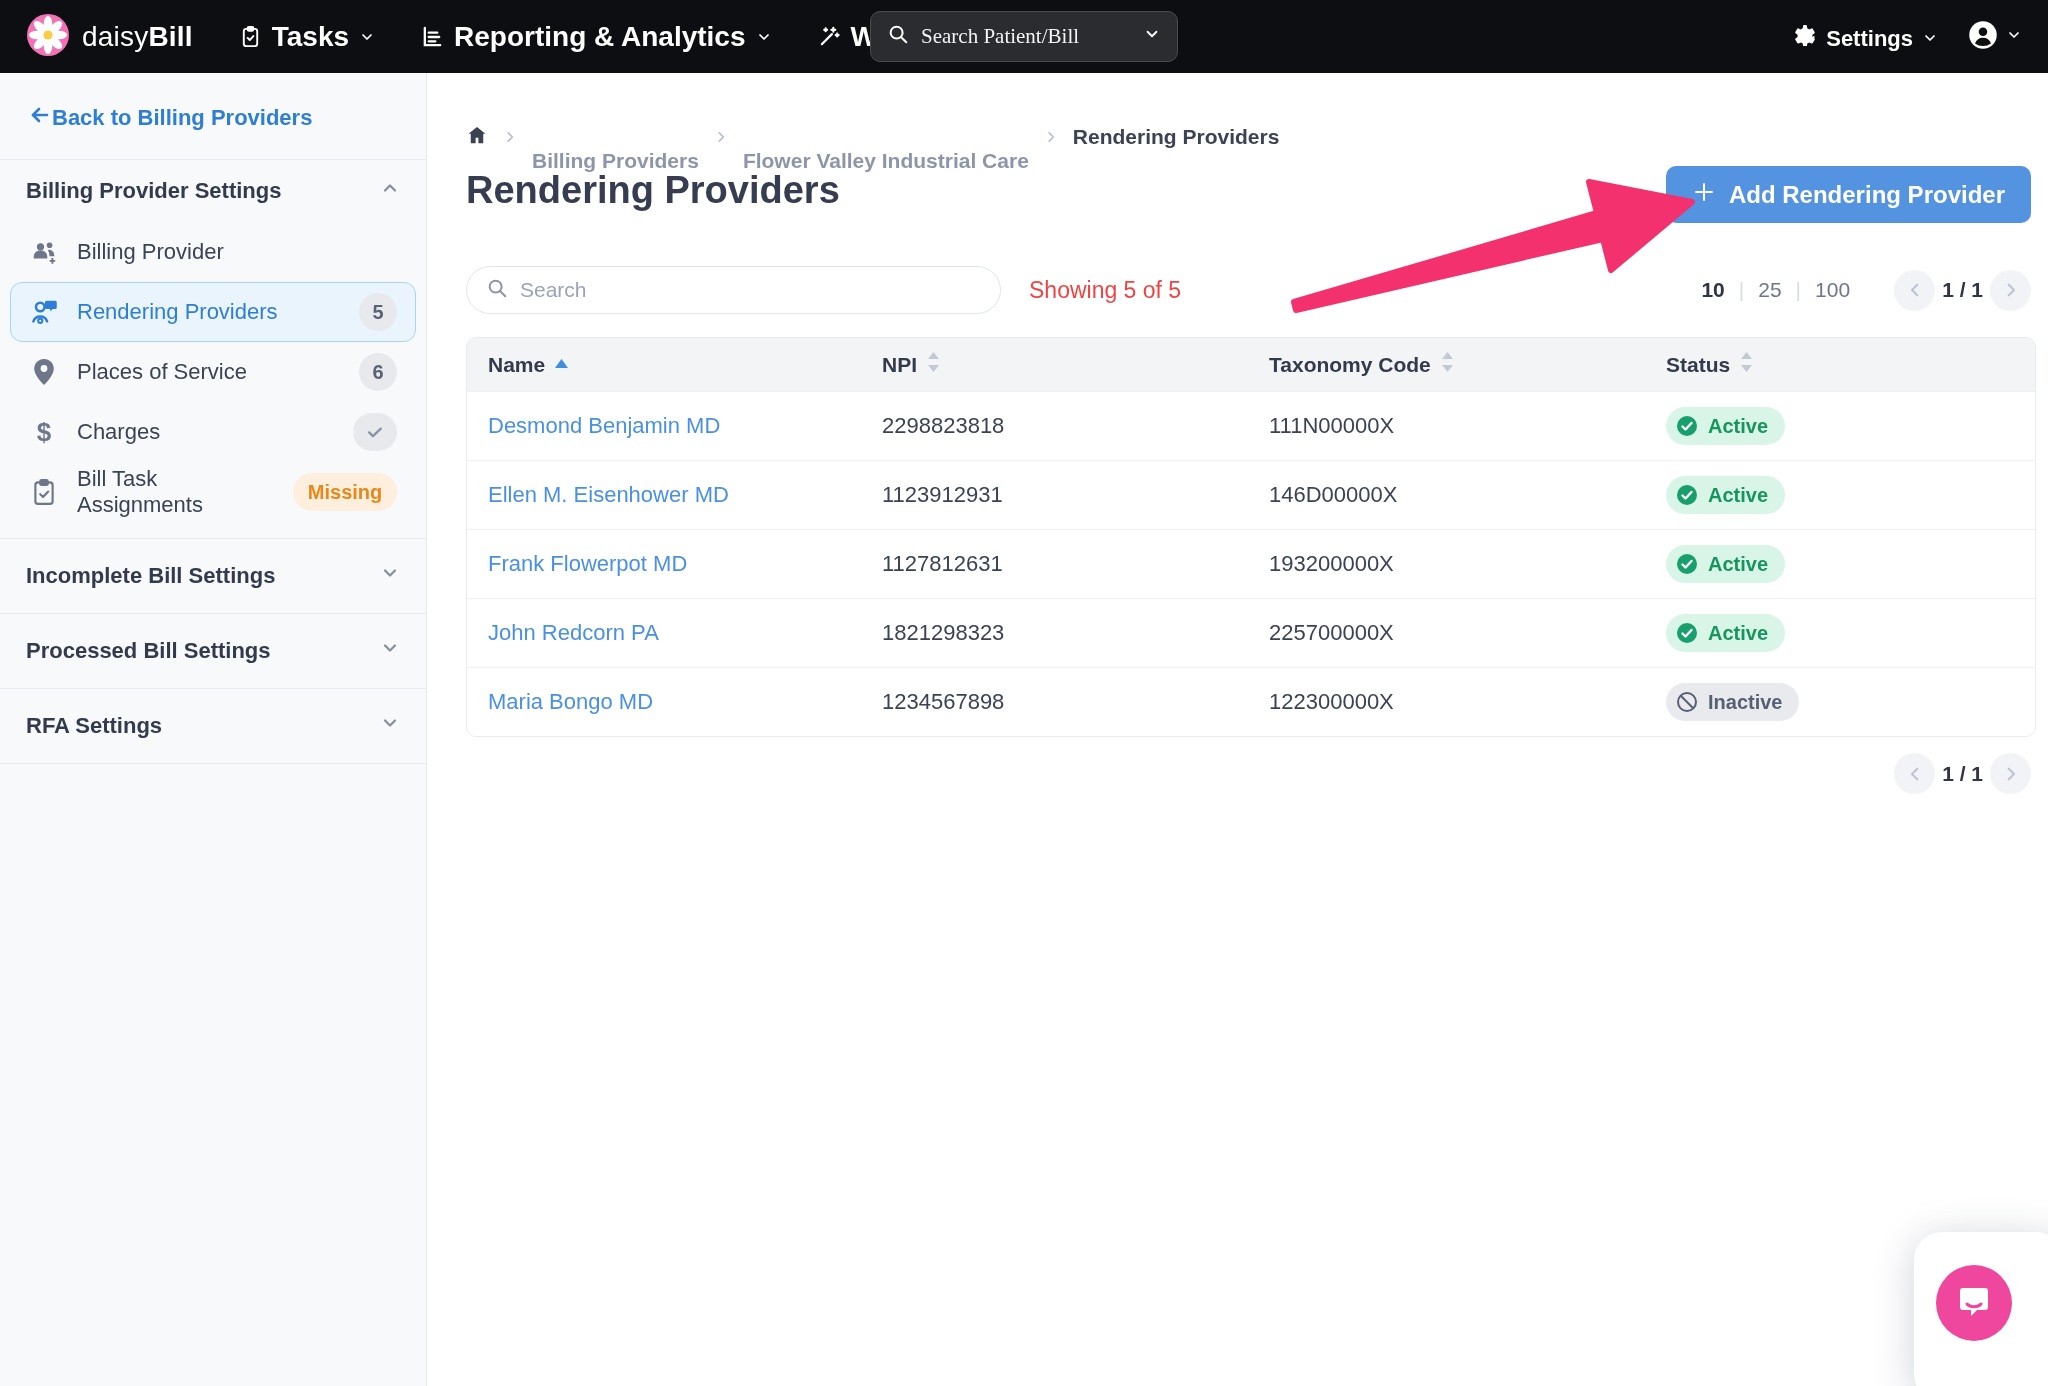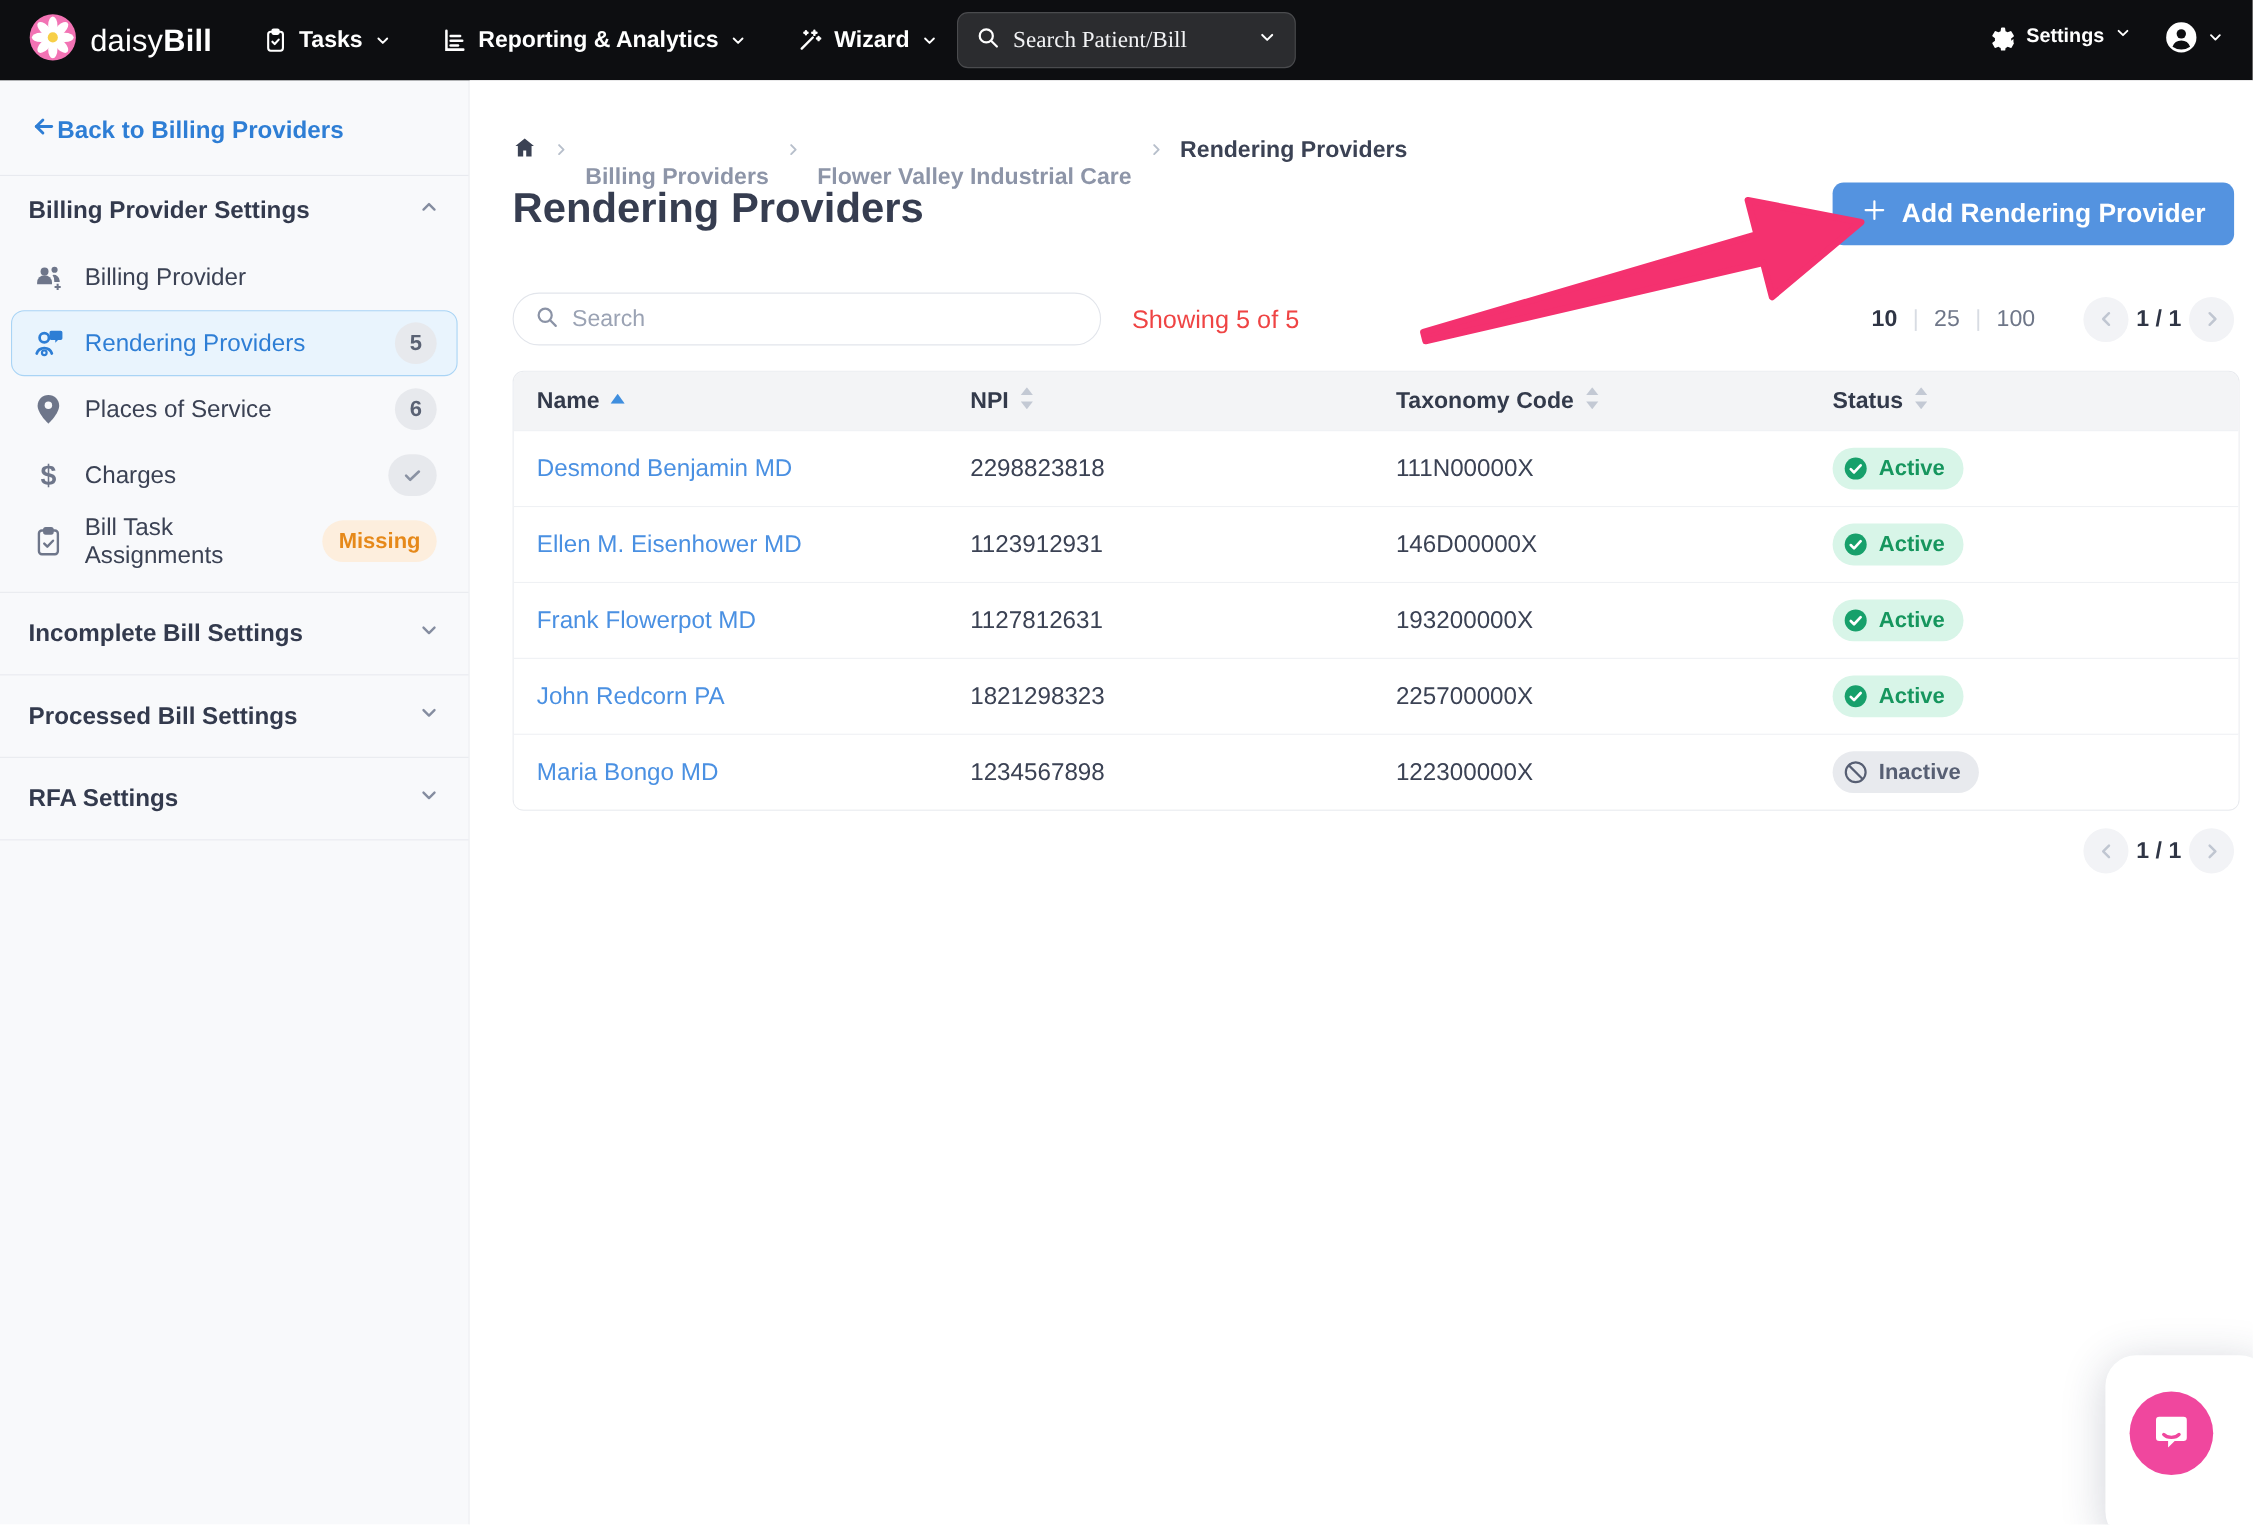--- a/index.html
+++ b/index.html
@@ -13,31 +13,31 @@
   
   .topnav {
     position:relative; height:73px; background:#0d0e11; display:flex;
     align-items:center; padding:0 26px; color:#fff;
   }
   .brand { display:flex; align-items:center; gap:12px; }
   .brand-text { font-size:28px; color:#fff; letter-spacing:.2px; }
   .brand-text .light { font-weight:400; }
   .brand-text .bold  { font-weight:800; }
   .nav-items { display:flex; align-items:center; gap:46px; margin-left:46px; }
-  .nav-item { display:flex; align-items:center; gap:10px; font-size:21px; font-weight:700; cursor:pointer;justify-content:flex-end; }
+  .nav-item { display:flex; align-items:center; gap:10px; font-size:28px; font-weight:700; cursor:pointer;justify-content:flex-end; }
   .nav-item svg { display:block; }
   .nav-search {
     position:absolute; left:50%; top:11px; transform:translateX(-50%);
     width:308px; height:51px; background:#2b2c2f; border:1px solid #4a4b4e;
     border-radius:10px; display:flex; align-items:center; padding:0 16px; gap:12px;
     font-size:21px; color:#f2f3f5; cursor:pointer;font-family:Liberation Serif, serif;
   }
   .nav-search .chev { margin-left:auto; }
   .nav-right { margin-left:auto; display:flex; align-items:center; gap:30px; }
-  .settings-group { display:flex; align-items:flex-start; gap:9px; font-size:18px; font-weight:700; cursor:pointer; }
+  .settings-group { display:flex; align-items:flex-end; gap:9px; font-size:22px; font-weight:700; cursor:pointer; }
   .account-group { display:flex; align-items:center; gap:8px; cursor:pointer; }
 
   
   .layout { display:flex; height:1313px; }
 
   
   .sidebar { width:427px; background:#f8f9fb; border-right:1px solid #e8eaef; flex:none; }
   .back-link {
     display:flex; align-items:center; padding:30px 28px 26px 28px;
     color:#2e7ed5; font-size:22px; font-weight:700; cursor:pointer;

